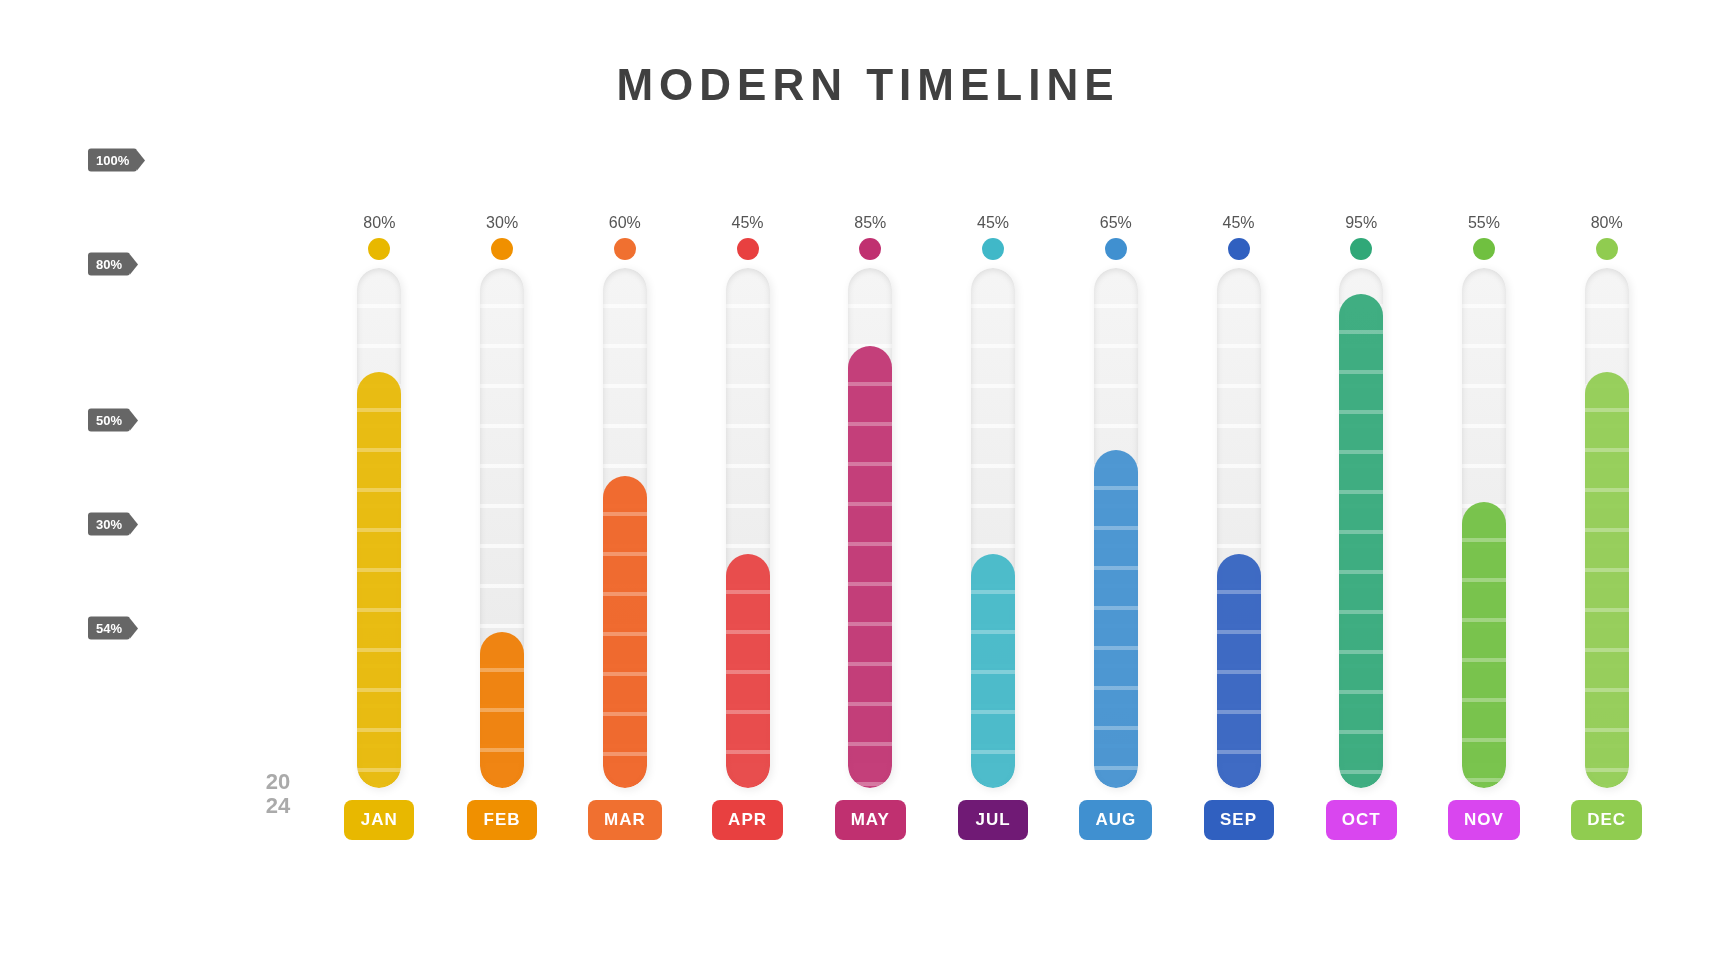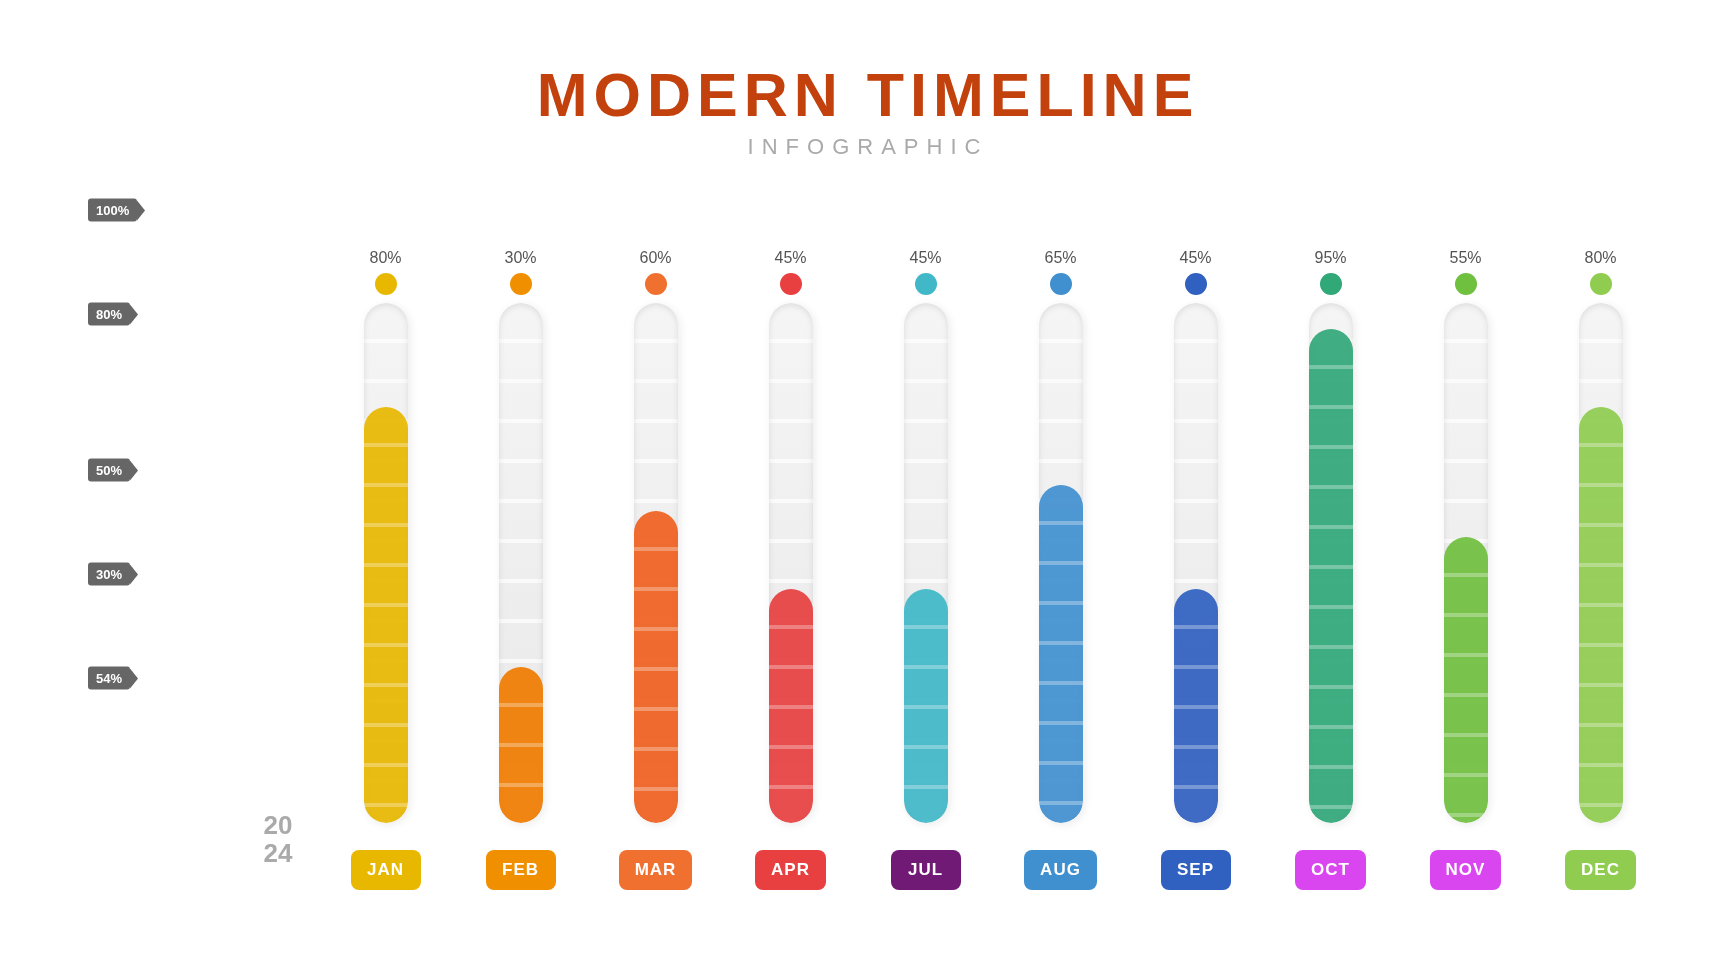--- a/index.html
+++ b/index.html
@@ -19,23 +19,23 @@
       display: flex;
       flex-direction: column;
       align-items: center;
     }
     .title-section {
       text-align: center;
       margin-bottom: 30px;
       margin-top: 20px;
     }
     .main-title {
-      font-size: 61px;
+      font-size: 44px;
       font-weight: 700;
-      color: #c2410c;
+      color: #404040;
       letter-spacing: 6px;
       text-transform: uppercase;
     }
     .sub-title {
       font-size: 22px;
       color: #aaa;
       letter-spacing: 8px;
       text-transform: uppercase;
       margin-top: 4px;
     }
@@ -129,36 +129,36 @@
       border-radius: 22px;
       background-image: repeating-linear-gradient(
         to bottom,
         transparent 0px,
         transparent 36px,
         rgba(255,255,255,0.3) 36px,
         rgba(255,255,255,0.3) 40px
       );
     }
     .month-badge {
-      margin-top: 27px;
+      margin-top: 12px;
       padding: 10px 16px;
       border-radius: 8px;
       color: #fff;
       font-size: 17px;
       font-weight: 700;
       letter-spacing: 1px;
       text-align: center;
       min-width: 70px;
     }
     .year-label {
       display: flex;
       flex-direction: column;
       align-items: center;
       margin-bottom: 12px;
-      font-size: 26px;
+      font-size: 22px;
       font-weight: 700;
       color: #aaa;
       line-height: 1.1;
       min-width: 70px;
       text-align: center;
     }
     .year-col {
       display: flex;
       flex-direction: column;
       align-items: center;
@@ -167,21 +167,20 @@
       width: 80px;
       padding-bottom: 10px;
     }
   </style>
 </head>
 <body>
 
 <div class="container">
   <div class="title-section">
     <div class="main-title">MODERN TIMELINE</div>
-    <div class="sub-title">INFOGRAPHIC</div>
   </div>
 
   <div class="chart-area">
 
     <div class="y-axis" id="y-axis" style="position: absolute; left: 20px; bottom: 80px; height: 520px; display: block;">
         <div style="position: absolute; bottom: 520px; transform: translateY(50%);">
           <div class="y-badge">100%</div>
         </div>
         <div style="position: absolute; bottom: 416px; transform: translateY(50%);">
           <div class="y-badge">80%</div>
@@ -233,20 +232,28 @@
           </div>
           <div class="month-col" style="flex: 1 1 0%;">
             <div class="pct-label">45%</div>
             <div class="dot" style="background-color: rgb(232, 64, 64);"></div>
             <div class="bar-track">
               <div class="bar-fill" style="height: 45%; background-color: rgb(232, 64, 64); opacity: 0.92;"></div>
             </div>
             <div class="month-badge" style="background-color: rgb(232, 64, 64);">APR</div>
           </div>
           <div class="month-col" style="flex: 1 1 0%;">
+            <div class="pct-label">85%</div>
+            <div class="dot" style="background-color: rgb(192, 48, 112);"></div>
+            <div class="bar-track">
+              <div class="bar-fill" style="height: 85%; background-color: rgb(192, 48, 112); opacity: 0.92;"></div>
+            </div>
+            <div class="month-badge" style="background-color: rgb(192, 48, 112);">MAY</div>
+          </div>
+          <div class="month-col" style="flex: 1 1 0%;">
             <div class="pct-label">45%</div>
             <div class="dot" style="background-color: rgb(64, 184, 200);"></div>
             <div class="bar-track">
               <div class="bar-fill" style="height: 45%; background-color: rgb(64, 184, 200); opacity: 0.92;"></div>
             </div>
             <div class="month-badge" style="background-color: #701a75;">JUL</div>
           </div>
           <div class="month-col" style="flex: 1 1 0%;">
             <div class="pct-label">65%</div>
             <div class="dot" style="background-color: rgb(64, 144, 208);"></div>

